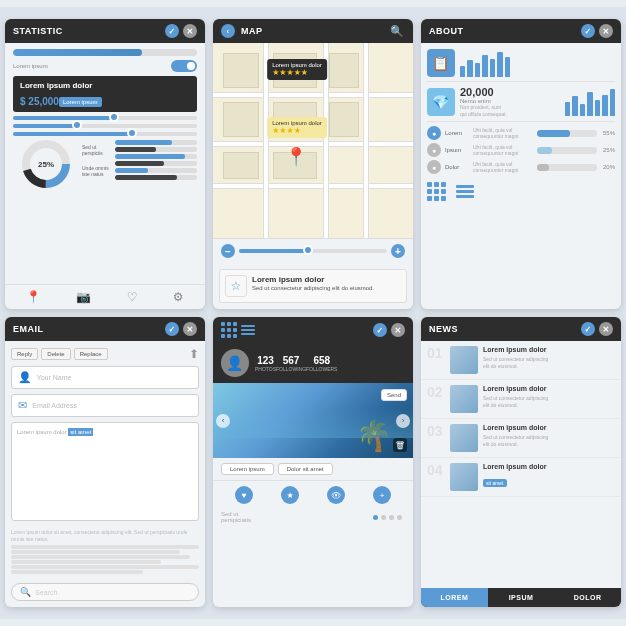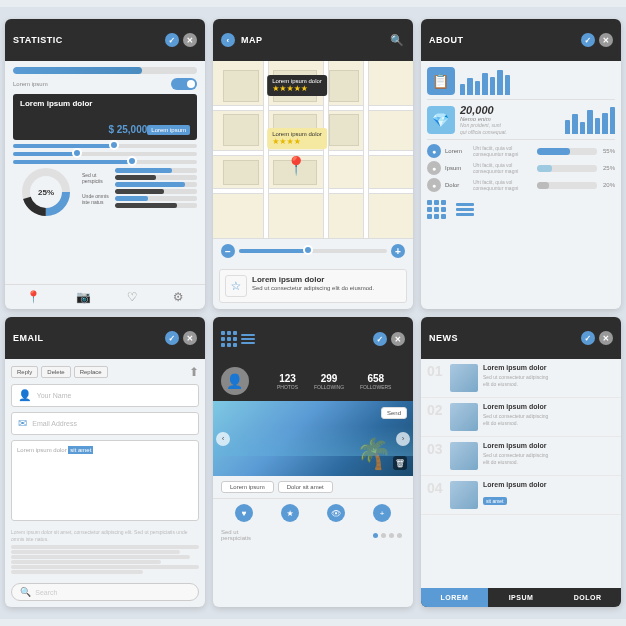--- a/index.html
+++ b/index.html
@@ -26,21 +26,21 @@
       overflow: hidden;
       display: flex;
       flex-direction: column;
       box-shadow: 0 2px 6px rgba(0,0,0,0.15);
     }
     .widget-header {
       background: #2d2d2d;
       color: #fff;
       font-size: 9px;
       font-weight: bold;
-      padding: 14px 8px;
+      padding: 5px 8px;
       display: flex;
       align-items: center;
       justify-content: space-between;
       letter-spacing: 0.5px;
       text-transform: uppercase;
       flex-shrink: 0;
     }
     .widget-header .header-icons {
       display: flex;
       gap: 4px;
@@ -571,22 +571,21 @@
       border-radius: 50%;
       background: #888;
       display: flex;
       align-items: center;
       justify-content: center;
       font-size: 14px;
       color: #ddd;
     }
     .social-stats {
       display: flex;
-      gap: 16px;
-      margin-left: 22px;
+      gap: 0;
     }
     .social-stat {
       text-align: center;
     }
     .social-stat-num {
       font-size: 10px;
       font-weight: bold;
       color: #fff;
     }
     .social-stat-label {
@@ -790,21 +789,21 @@
     <div class="stat-body">
       <div class="stat-progress-bar">
         <div class="stat-progress-fill" style="width:70%"></div>
       </div>
       <div class="stat-toggle-row">
         <span class="stat-label">Lorem ipsum</span>
         <div class="toggle-switch"></div>
       </div>
       <div class="stat-big-box">
         <div class="stat-big-title">Lorem ipsum dolor</div>
-        <div style="display:flex; justify-content:flex-end; align-items:center; margin-top:16px;">
+        <div style="display:flex; justify-content:flex-start; align-items:center; margin-top:6px;">
           <div class="stat-big-price">$ 25,000</div>
           <div style="background:#5b9bd5; border-radius:2px; padding:2px 4px; font-size:6px; color:#fff;">Lorem ipsum</div>
         </div>
       </div>
       <div class="stat-slider-row">
         <div class="mini-slider">
           <div class="mini-slider-fill" style="width:55%"></div>
           <div class="mini-slider-thumb" style="left:52%"></div>
         </div>
       </div>
@@ -950,21 +949,21 @@
             <div class="mini-bar" style="height:65%"></div>
             <div class="mini-bar" style="height:90%"></div>
             <div class="mini-bar" style="height:70%"></div>
           </div>
         </div>
       </div>
       <div class="about-divider"></div>
 
       <div class="about-item">
         <div class="about-icon-box light">💎</div>
-        <div class="about-mid" style="flex:1;font-style:italic;">
+        <div class="about-mid" style="flex:1;">
           <div class="about-num">20,000</div>
           <div class="about-name">Nemo enim</div>
           <div class="about-desc">Non proident, sunt<br>qui officia consequat.</div>
         </div>
         <div class="about-chart">
           <div class="mini-bar-chart">
             <div class="mini-bar" style="height:50%"></div>
             <div class="mini-bar" style="height:70%"></div>
             <div class="mini-bar" style="height:40%"></div>
             <div class="mini-bar" style="height:85%"></div>
@@ -1094,21 +1093,21 @@
       </div>
     </div>
     <div class="social-profile">
       <div class="social-avatar">👤</div>
       <div class="social-stats">
         <div class="social-stat">
           <div class="social-stat-num">123</div>
           <div class="social-stat-label">PHOTOS</div>
         </div>
         <div class="social-stat">
-          <div class="social-stat-num">299</div>
+          <div class="social-stat-num">567</div>
           <div class="social-stat-label">FOLLOWING</div>
         </div>
         <div class="social-stat">
           <div class="social-stat-num">658</div>
           <div class="social-stat-label">FOLLOWERS</div>
         </div>
       </div>
     </div>
     <div class="social-image">
       <div class="social-palm">🌴</div>

